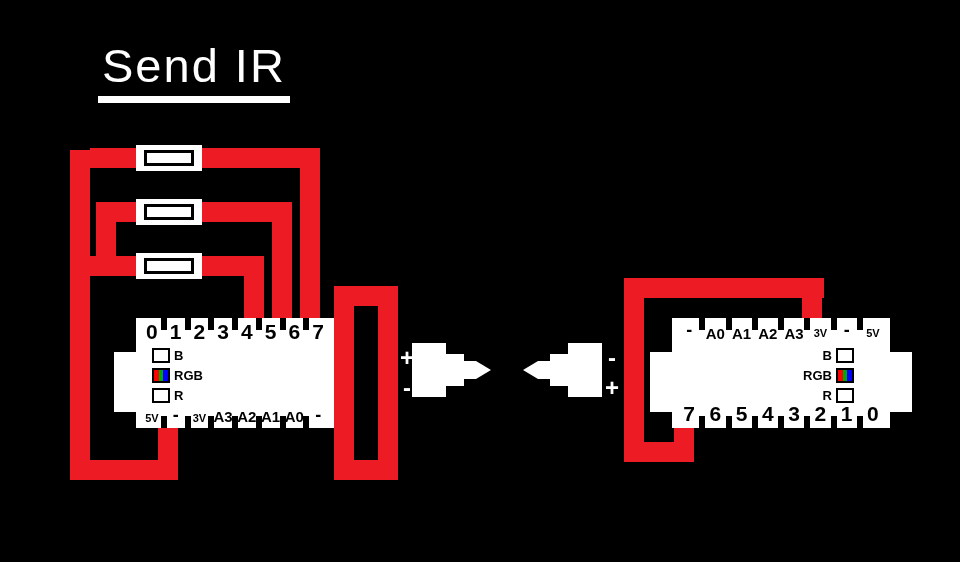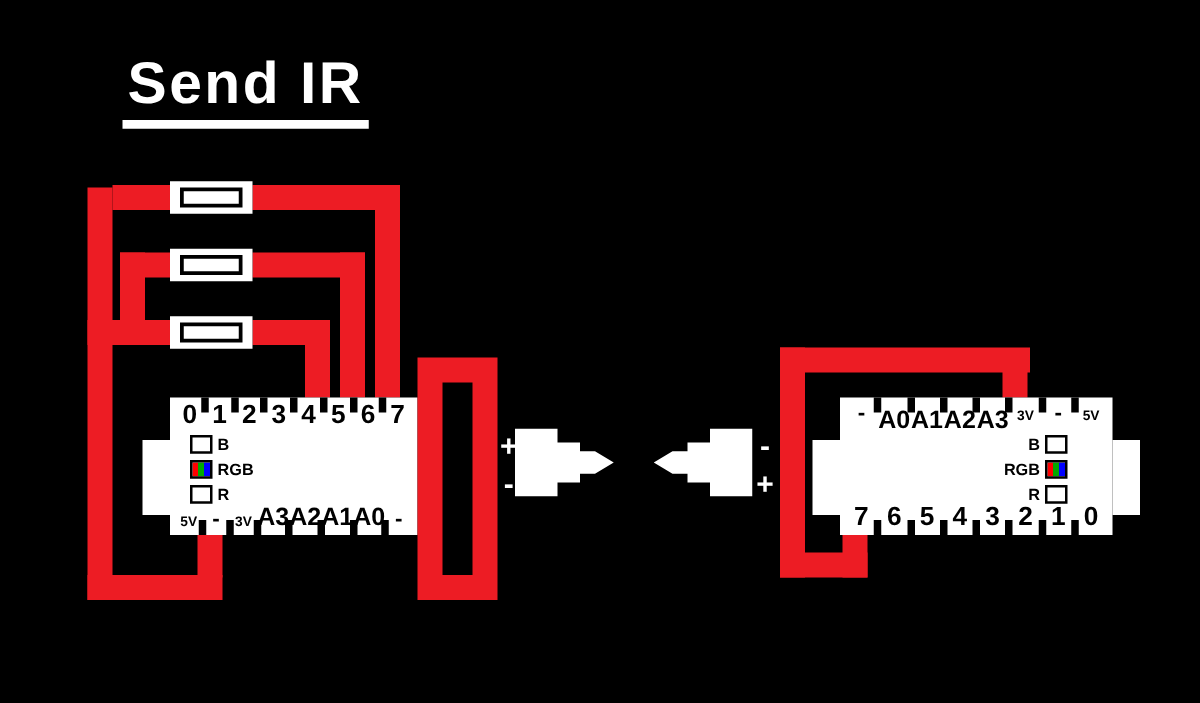--- a/index.html
+++ b/index.html
@@ -1,32 +1,32 @@
 <!DOCTYPE html>
 <html style="--wire: #ed1c24; --bg: #000000;"><head>
 <meta charset="utf-8">
 <style>
   html,body{margin:0;padding:0;background:#000;}
   .stage{position:relative;width:960px;height:562px;background:var(--bg,#000);overflow:hidden;
          font-family:"Liberation Sans",sans-serif;}
-  .title{position:absolute;top:42px;margin:0;color:#fff;font-size:47px;font-weight:bold;
+  .title{position:absolute;top:42px;margin:0;color:#fff;font-size:47px;font-weight:normal;
          letter-spacing:2px;border-bottom:7px solid #fff;padding:0 4px 7px 4px;line-height:1;}
   .wire{position:absolute;background:var(--wire,#ed1c24);}
   .ring{position:absolute;left:334px;top:286px;width:64px;height:194px;
         border:20px solid var(--wire,#ed1c24);box-sizing:border-box;}
   .board{position:absolute;background:#fff;}
   .tab{position:absolute;background:#fff;width:22px;height:60px;top:352px;}
   .resistor{position:absolute;left:136px;width:66px;height:26px;background:#fff;}
   .resistor-inner{position:absolute;left:8px;right:8px;top:5px;bottom:5px;border:3px solid #000;background:#fff;}
   .pins-row{position:absolute;display:flex;height:26px;color:#000;}
   .pins-row.bottom{align-items:flex-end;}
   .pin-cell{flex:1;text-align:center;position:relative;font-size:21px;font-weight:bold;line-height:1;}
   .pins-row.top .pin-cell{padding-top:3px;}
   .pins-row.bottom .pin-cell{padding-bottom:4px;}
-  .pin-med{font-size:20px;}
+  .pin-med{font-size:15px;}
   .pins-row.top .pin-med{padding-top:8px;}
   .pin-small{font-size:11px;}
   .pins-row.top .pin-small{padding-top:10px;}
   .pin-dash{font-size:18px;}
   .pin-cell:not(:first-child)::before{content:"";position:absolute;left:-3px;width:6px;height:12px;background:#000;}
   .pins-row.top .pin-cell::before{top:0;}
   .pins-row.bottom .pin-cell::before{bottom:0;}
   .ind-row{position:absolute;display:flex;align-items:center;gap:4px;color:#000;
            font-weight:bold;font-size:13px;line-height:1;}
   .ind-square{display:inline-block;width:14px;height:11px;border:2px solid #000;background:#fff;}

